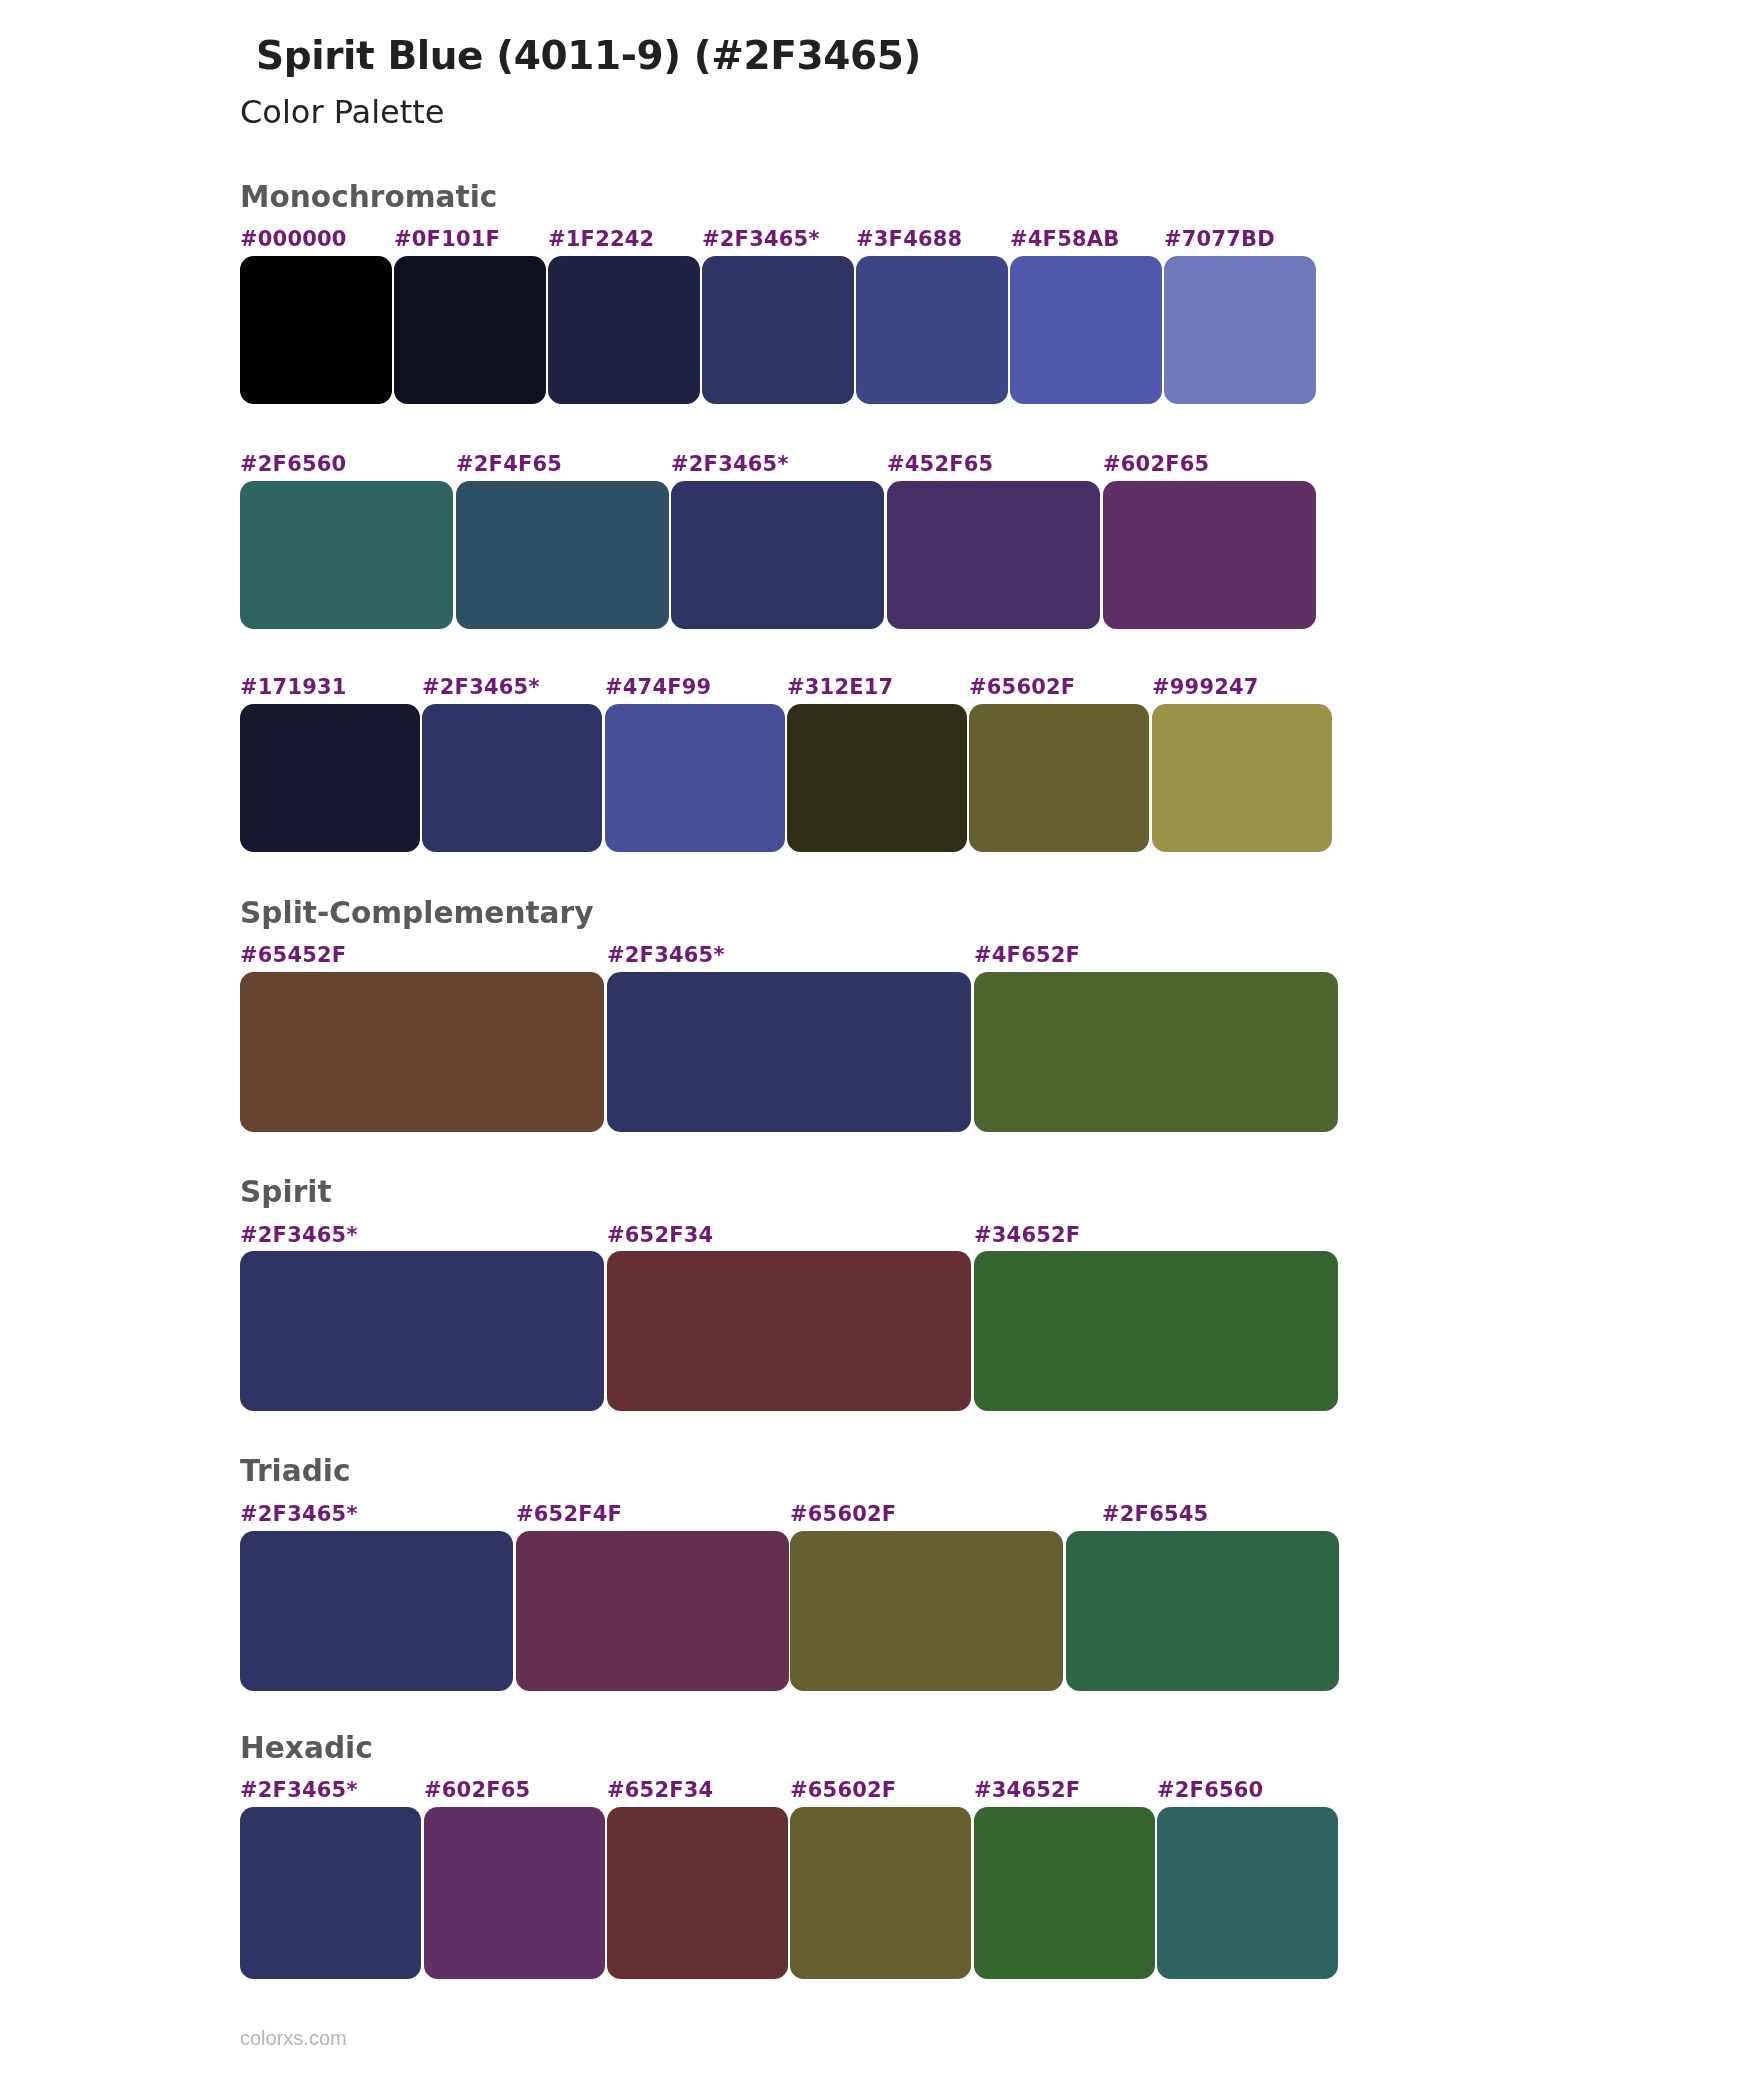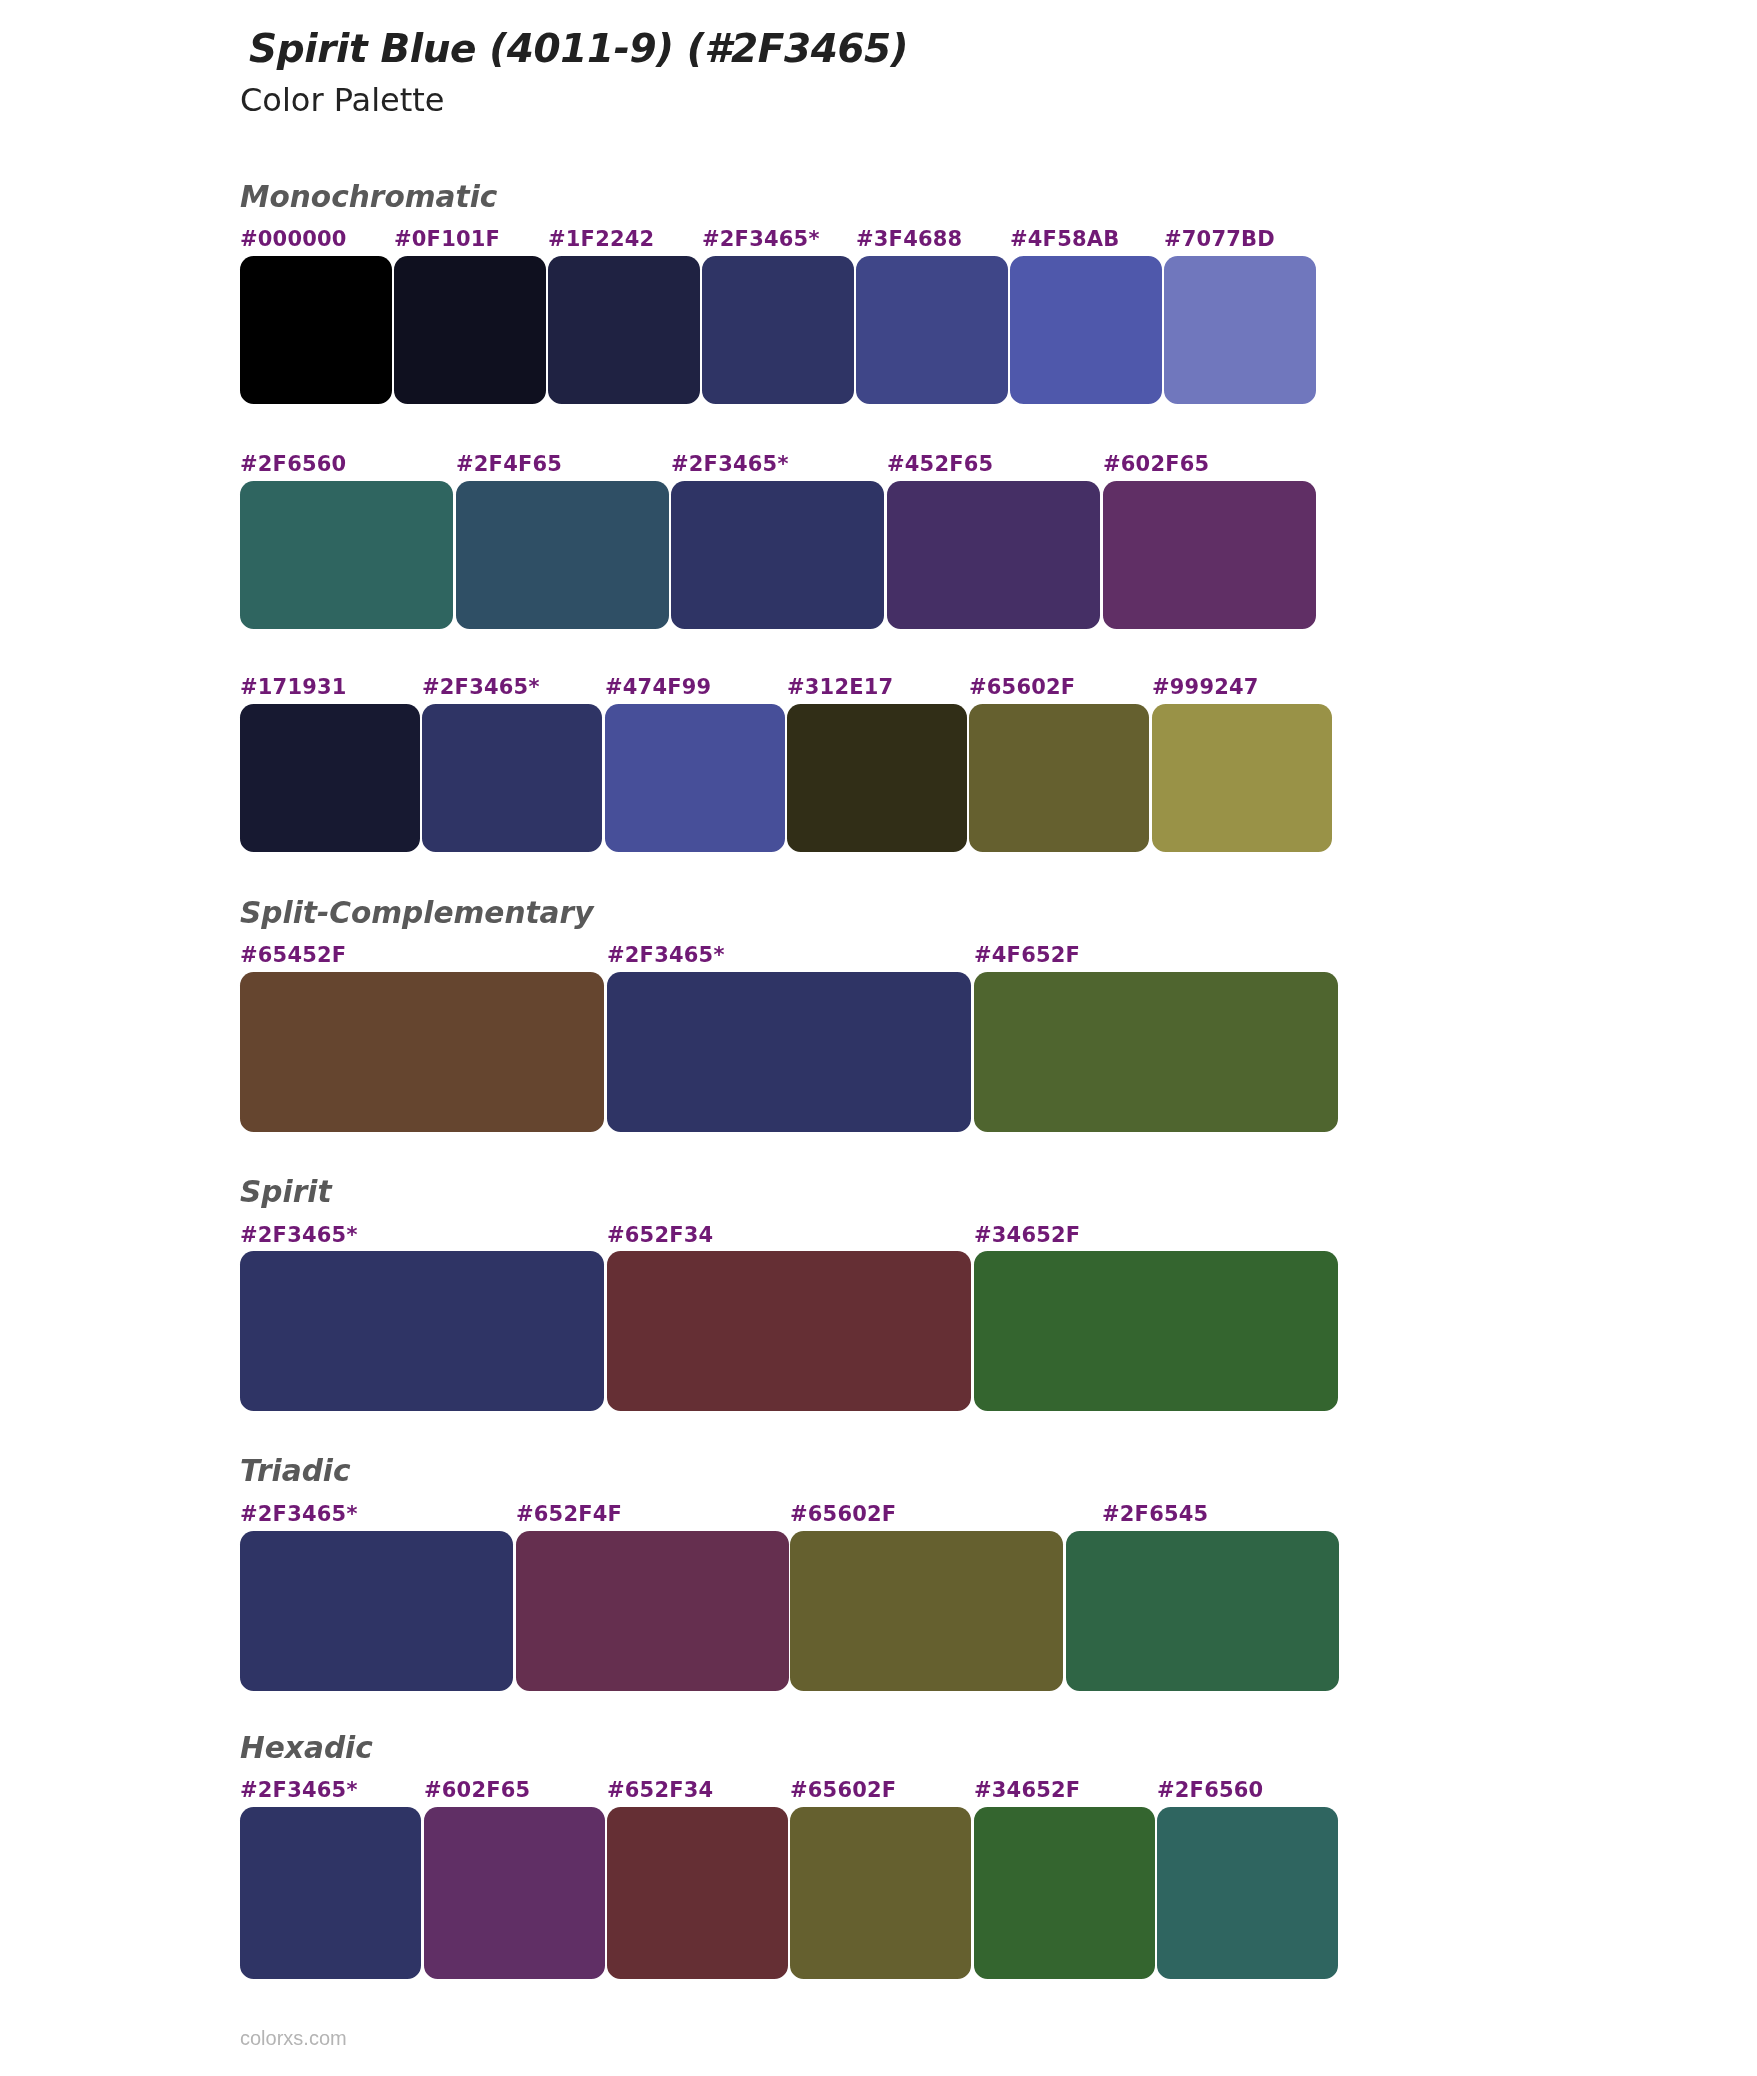--- a/index.html
+++ b/index.html
@@ -28,23 +28,22 @@
     left: 240px;
     top: 17.6px;
     width: 1358px;
   }
   .page-title {
     font-size: 39px;
     font-weight: bold;
     color: #212121;
     letter-spacing: -0.4px;
     line-height: 1.12;
-    margin: 9px;
-    white-space: nowrap;
-    font-style: italic;
+    margin: 16px;
+    white-space: nowrap;
   }
   .page-subtitle {
     font-size: 32px;
     font-weight: normal;
     color: #232323;
     line-height: 1.2;
     margin: 11.2px 0 0 0;
     white-space: nowrap;
   }
 
@@ -58,21 +57,20 @@
   .section {
     margin-bottom: 0;
   }
   .section-heading {
     font-size: 29.6px;
     font-weight: bold;
     color: #595959;
     margin: 0 0 14.4px 0;
     line-height: 1.05;
     white-space: nowrap;
-    font-style: italic;
   }
 
   .swatch-labels {
     position: relative;
     height: 24px;
     width: 100%;
   }
   .swatch-label {
     position: absolute;
     top: 0;

